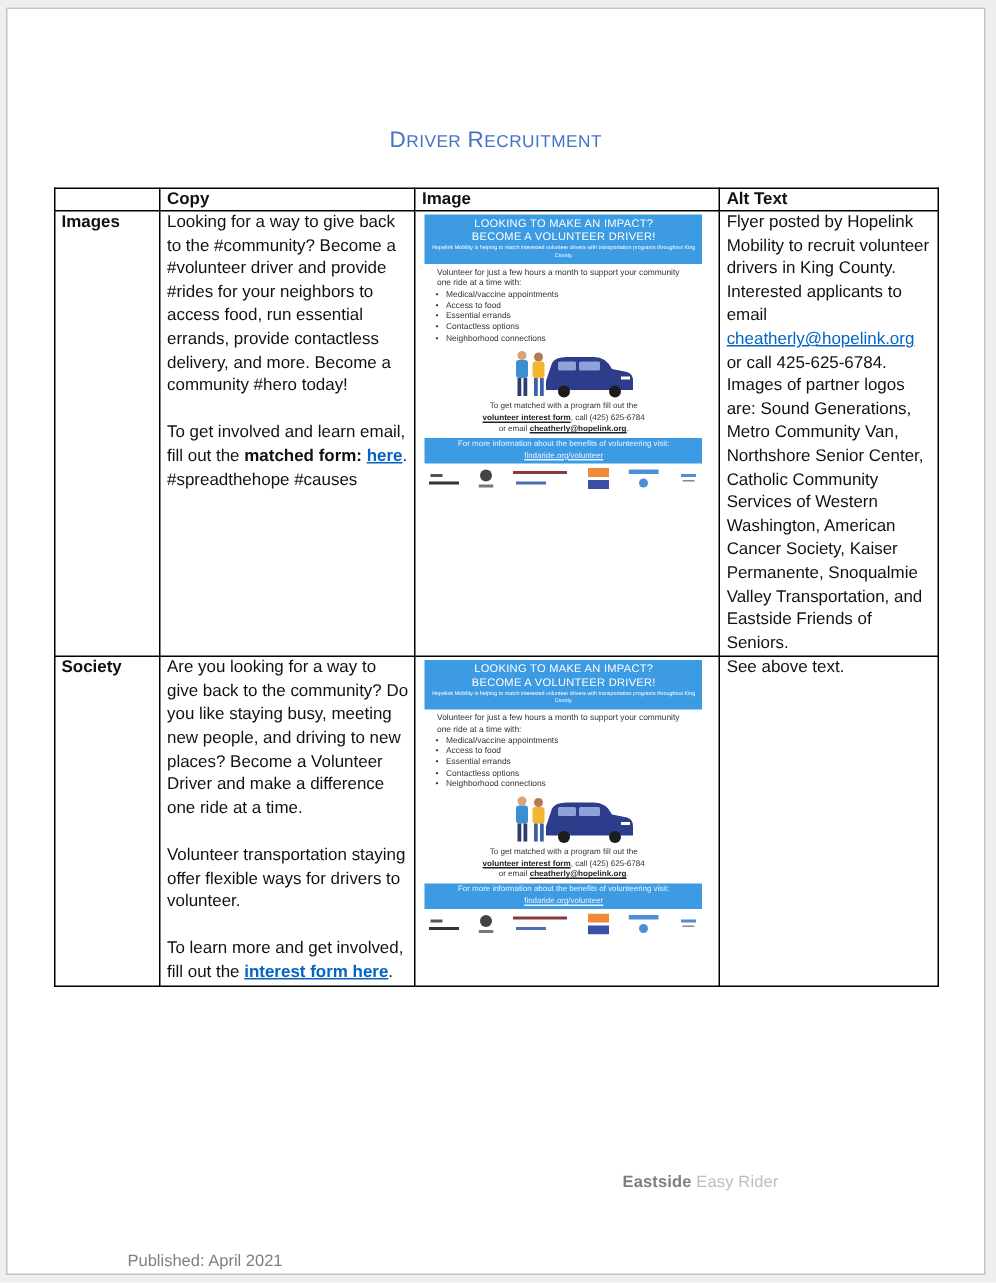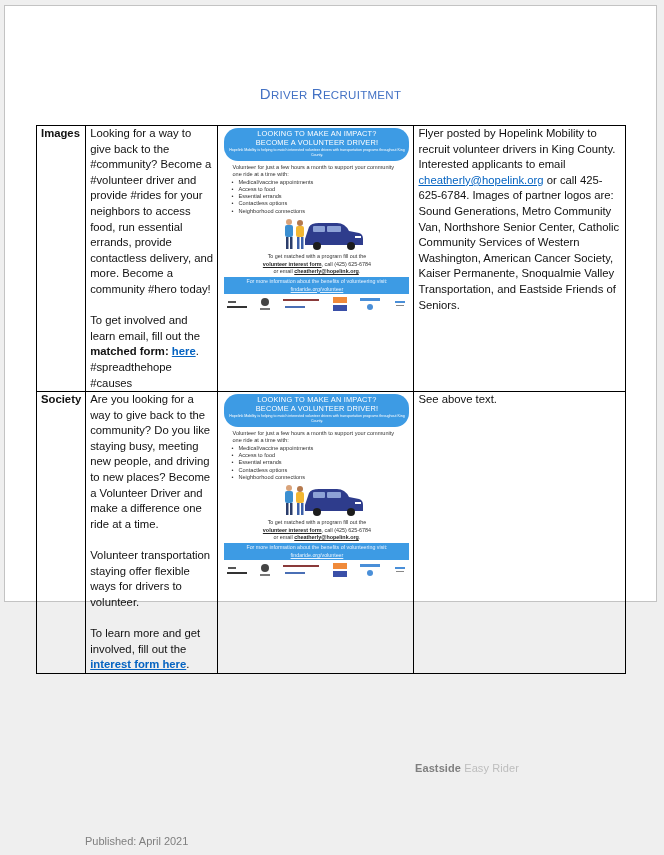--- a/index.html
+++ b/index.html
@@ -1,65 +1,71 @@
 <!DOCTYPE html>
 <html><head>
 <meta charset="utf-8">
 <style>
   html, body { margin:0; padding:0; }
   body { width:664px; height:855px; background:#efefef; position:relative; overflow:hidden;
          font-family:"Liberation Sans", sans-serif; }
-  .page { position:absolute; left:4px; top:5px; width:653px; height:597px; background:#fff;
+  .page { position:absolute; left:4px; top:5px; width:653px; height:845px; background:#fff;
           border:1px solid #c3c3c3; box-sizing:border-box; }
   .title { position:absolute; left:0; width:100%; top:79px; text-align:center;
            color:#4472c4; font-size:14px; letter-spacing:0.3px; }
   .title .big { font-size:15px; }
   .title .sc { font-size:11.5px; }
   table.doc { position:absolute; left:31px; top:119px; width:590px; border-collapse:collapse;
               font-size:11.3px; color:#111; line-height:15.6px; }
   table.doc td { border:1px solid #000; vertical-align:top; padding:0 4px; }
   table.doc .hdr td { font-weight:bold; height:14px; line-height:14px; }
   .c1 { width:64px; } .c2 { width:171px; } .c3 { width:195px; } .c4 { width:138px; }
   .rowlabel { font-weight:bold; }
   .para { margin:0 0 15.6px 0; }
   .para:last-child { margin-bottom:0; }
   a.lnk { color:#0563c1; text-decoration:underline; font-weight:bold; }
   a.lnk2 { color:#0563c1; text-decoration:underline; }
   b { font-weight:bold; }
   
   .flyer { width:185px; margin:2px 0 2px 2px; font-size:5.2px; color:#333; line-height:1.25; }
-  .fband { background:#3d9be4; color:#fff; text-align:center; padding:2px 2px 3px;border-radius:14px; }
+  .fband { background:#3d9be4; color:#fff; text-align:center; padding:2px 2px 3px; }
   .fband .h { font-size:7.4px; line-height:8.5px; letter-spacing:0.2px; }
   .fband .s { font-size:3.6px; line-height:5px; margin-top:1px; }
   .fintro { padding:3px 6px 0 8px; font-size:5.6px; line-height:7.3px; }
   .fbul { margin:0; padding:0 0 0 14px; font-size:5.6px; line-height:7.3px; }
   .fbul li { list-style:none; position:relative; }
   .fbul li::before { content:"•"; position:absolute; left:-7px; }
   .fimg { height:34px; display:flex; justify-content:center; margin-top:2px; }
   .fcta { text-align:center; font-size:5.4px; line-height:7.5px; padding:2px 0 1px; }
   .fcta u { font-weight:bold; color:#222; }
   .fband2 { background:#3d9be4; color:#e8f3ff; text-align:center; font-size:5.3px; line-height:8px; padding:0 6px 1px; }
   .fband2 u { color:#e8f3ff; }
   .flogos { display:flex; align-items:center; justify-content:space-between; height:20px; padding:0 3px; }
   .lg { display:inline-block; }
   .foot-pub { position:absolute; left:80px; top:798px; font-size:11px; color:#7f7f7f;margin-top:31px; }
-  .brand { position:absolute; left:410px; top:756px; color:#7a7a7a; }
+  .brand { position:absolute; left:410px; top:776px; color:#7a7a7a; }
   .brand .top { font-size:11px; font-weight:bold; color:#7f7f7f; letter-spacing:0.1px; }
   .brand .top span { color:#bdbdbd; font-weight:normal; }
   .brand .big { font-size:23px; font-style:italic; letter-spacing:-0.5px; color:#7a7a7a; margin-top:-3px; line-height:24px; }
 </style>
 </head>
 <body>
 
 <div class="page">
 
   <div class="title"><span id="title-sc"><span class="big">D</span><span class="sc">RIVER</span> <span class="big">R</span><span class="sc">ECRUITMENT</span></span></div>
 
   <table class="doc">
     <tbody>
+        <tr class="hdr">
+      <td class="c1"></td>
+      <td class="c2">Copy</td>
+      <td class="c3">Image</td>
+      <td class="c4">Alt Text</td>
+    </tr>
 
     <tr>
       <td class="rowlabel">Images</td>
       <td>
         <p class="para">Looking for a way to give back to the #community? Become a #volunteer driver and provide #rides for your neighbors to access food, run essential errands, provide contactless delivery, and more. Become a community #hero today!</p>
         <p class="para"><span>To get involved and learn email, fill out the </span><b>matched form: </b><a class="lnk" href="#">here</a><span>.</span><br><span>#spreadthehope #causes</span></p>
       </td>
       <td>
         <div class="flyer flyer-tpl">
   <div class="fband">

